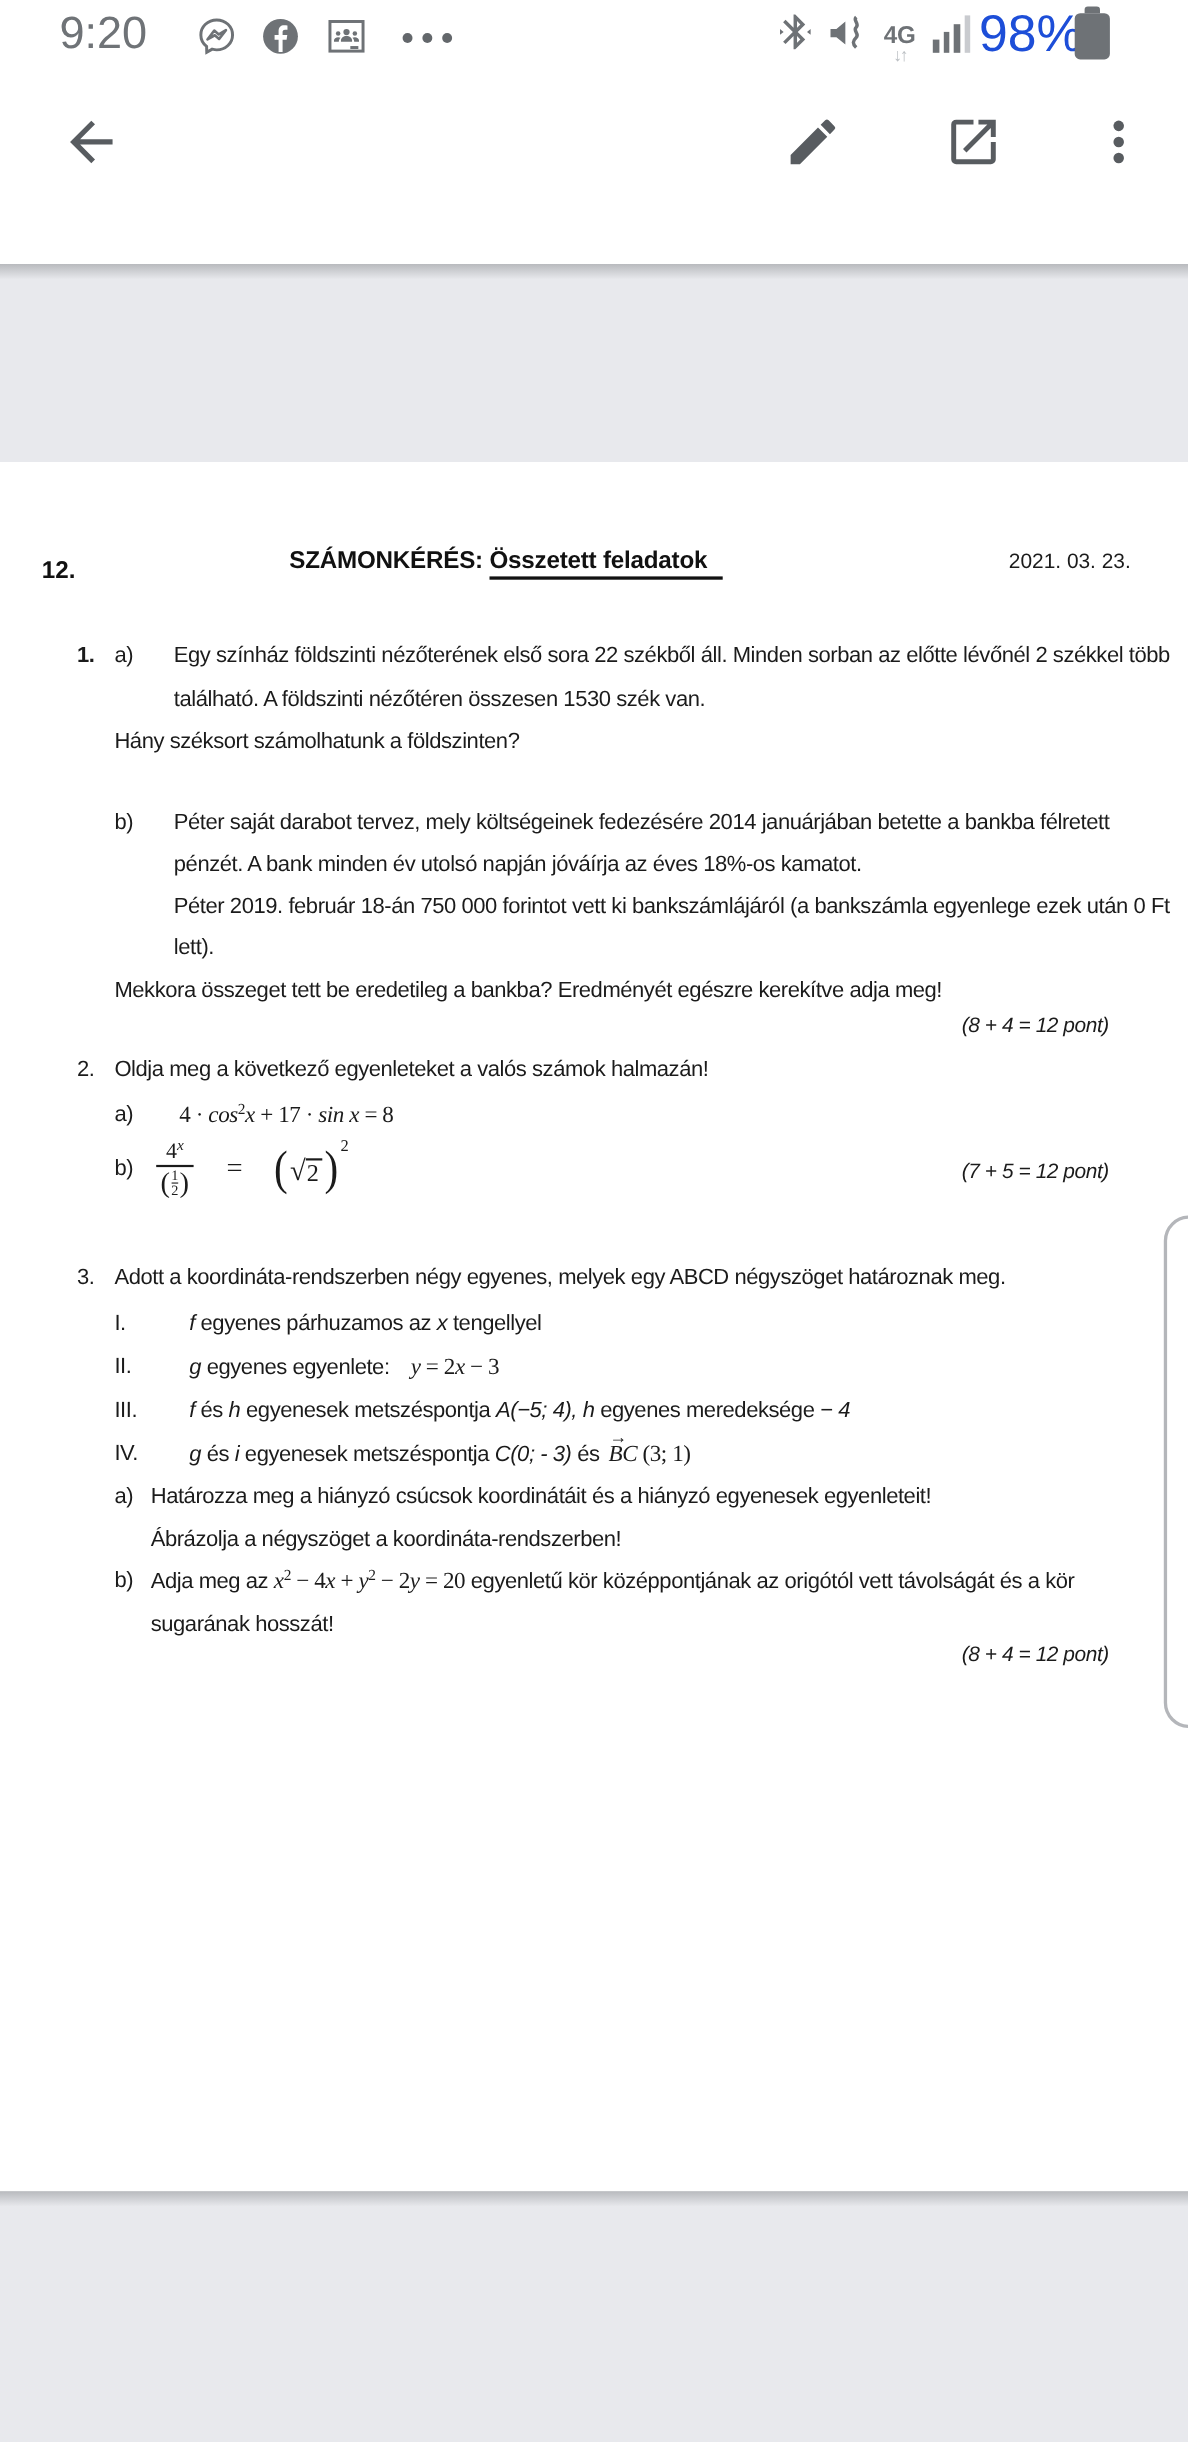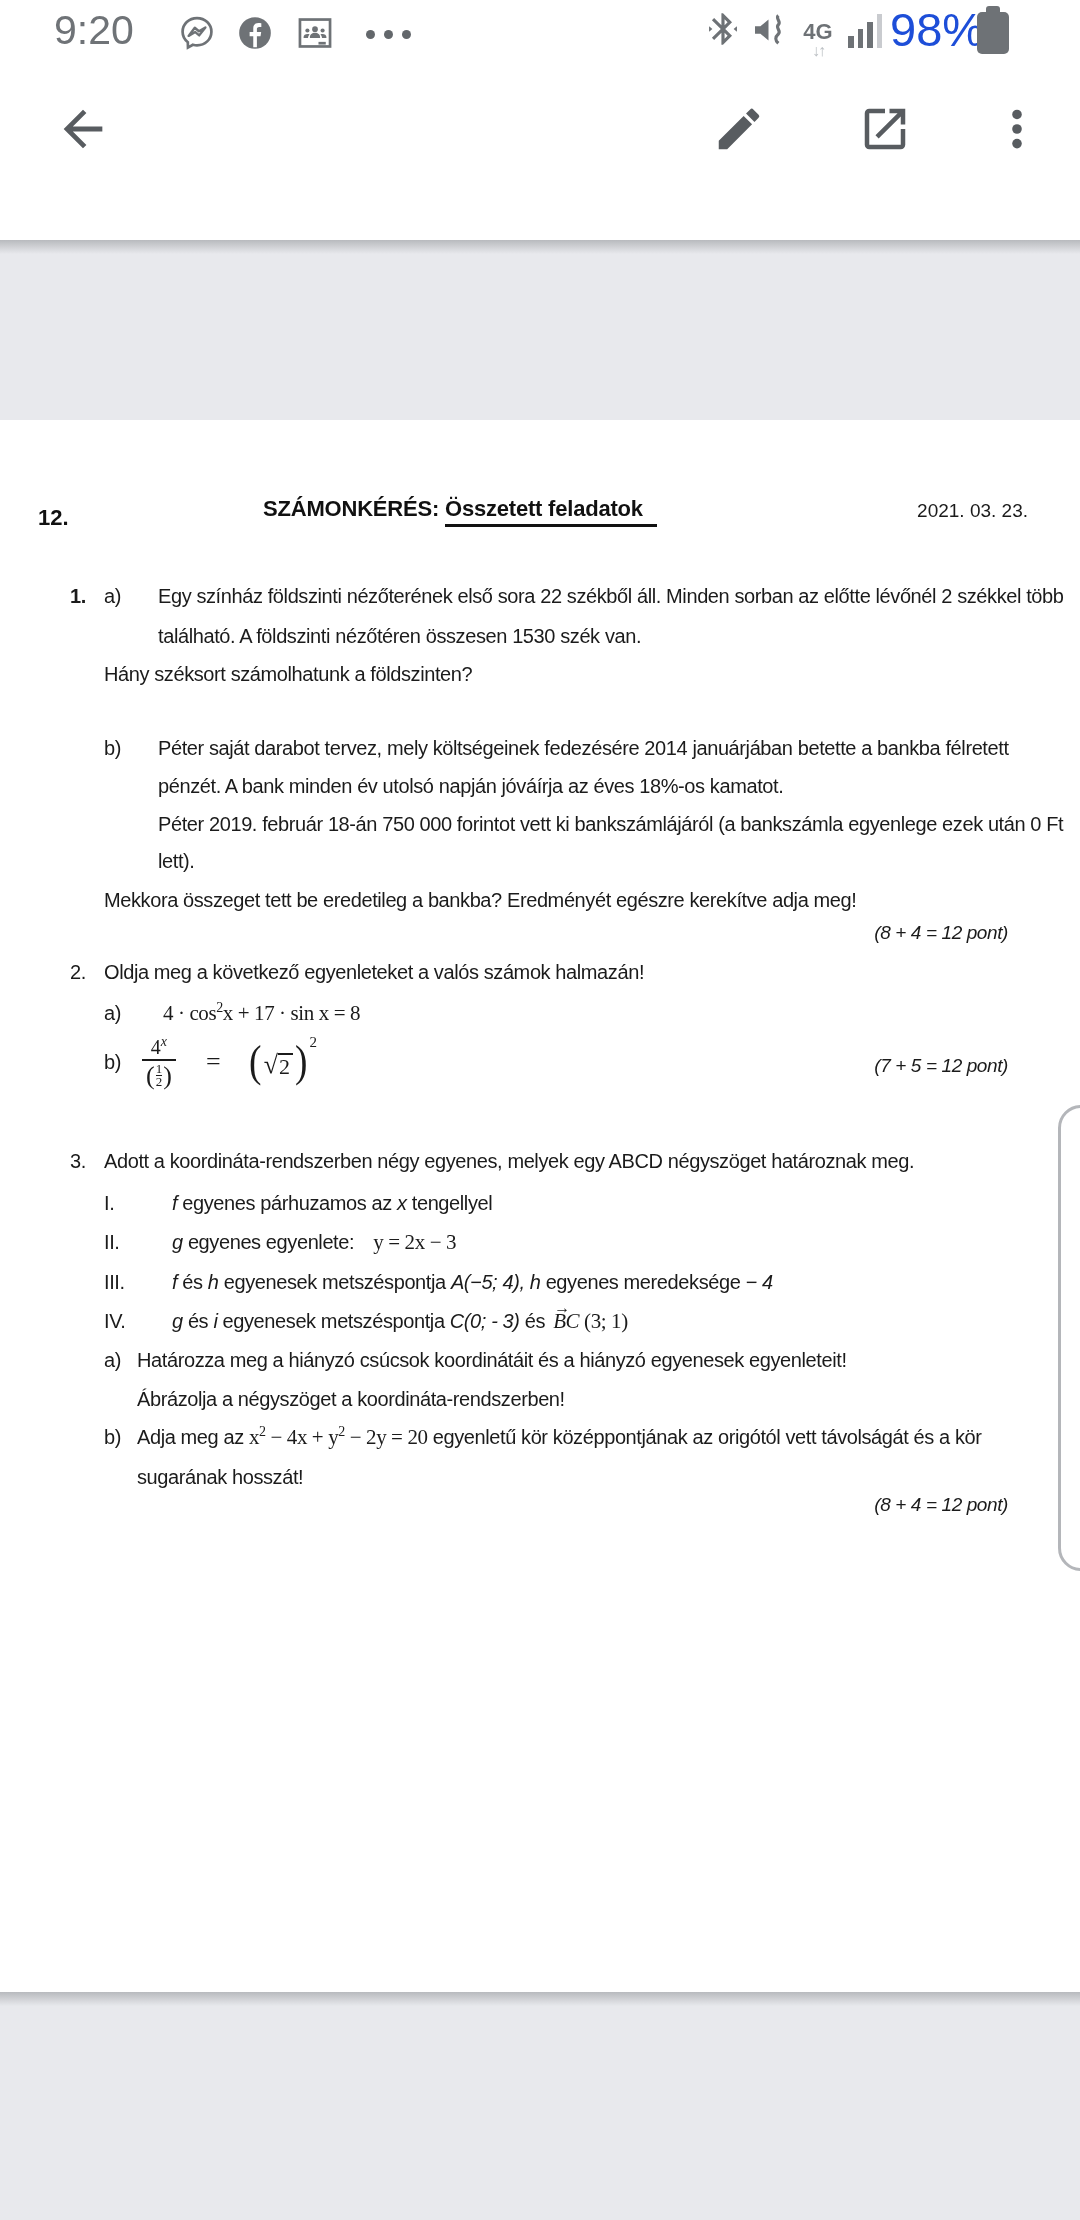--- a/index.html
+++ b/index.html
@@ -45,21 +45,21 @@
   .tq{position:absolute;left:104px;}
   .rnum{position:absolute;left:104px;}
   .rtext{position:absolute;left:172px;}
   .pont{position:absolute;right:72px;font-style:italic;font-size:19px;color:#1b1b1b;}
   .hdr-num{position:absolute;left:38px;top:505px;font-size:22px;font-weight:bold;color:#111;}
   .hdr-title{position:absolute;left:263px;top:496px;font-size:22px;font-weight:bold;color:#111;letter-spacing:-0.2px;}
   .hdr-title .u{border-bottom:3px solid #111;padding-right:14px;padding-bottom:3px;}
   .hdr-date{position:absolute;right:52px;top:500px;font-size:19px;color:#1b1b1b;}
   
   .var{font-style:italic;}
-  .mvar{font-family:"Liberation Serif",serif;font-size:21px;}
+  .mvar{font-family:"Liberation Serif",serif;font-style:italic;font-size:21px;}
   .mup{font-family:"Liberation Serif",serif;font-size:21px;}
   .sup{font-family:"Liberation Serif",serif;vertical-align:super;font-size:14px;line-height:0;}
   .vec{font-family:"Liberation Serif",serif;font-style:italic;font-size:21px;position:relative;margin-left:3px;}
   .vec::after{content:"→";position:absolute;left:1px;top:-14px;font-size:16px;font-style:normal;}
   
   .eqrow{position:absolute;left:0;top:1024px;height:76px;width:1080px;display:flex;align-items:center;color:#1b1b1b;}
   .eqrow .bmark{position:absolute;left:104px;font-size:20px;letter-spacing:-0.4px;}
   .frac{position:absolute;left:142px;display:inline-flex;flex-direction:column;align-items:center;
         font-family:"Liberation Serif",serif;font-size:20px;}
   .fr-top{padding:0 8px 1px 8px;line-height:22px;text-align:center;}

